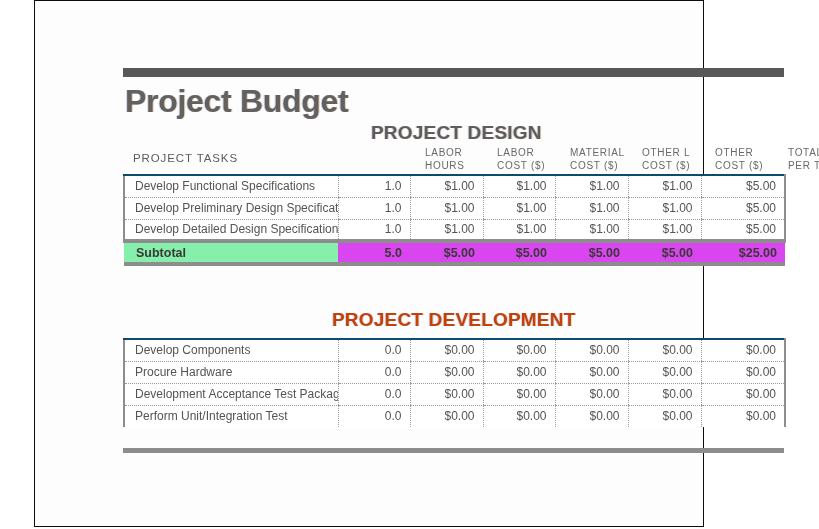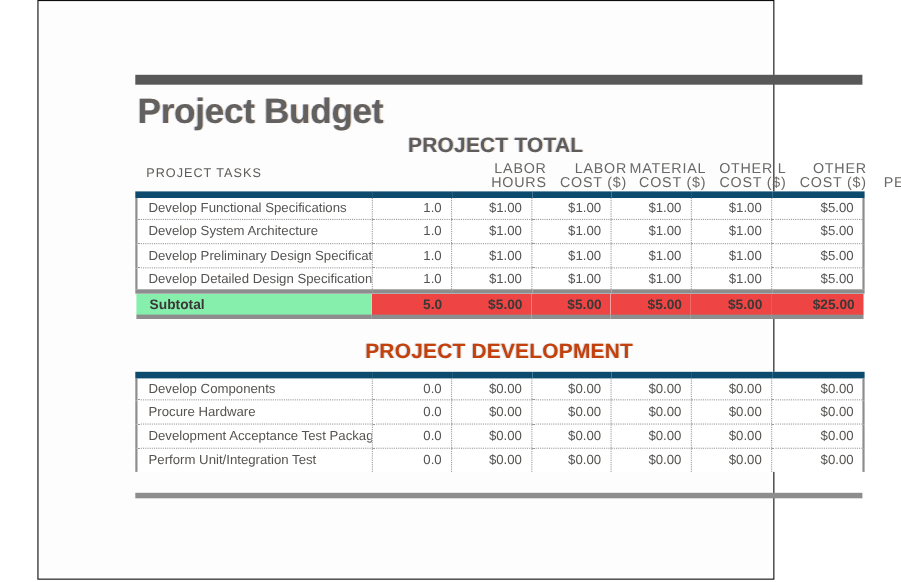--- a/index.html
+++ b/index.html
@@ -79,24 +79,24 @@
     top: 6px;
     font-size: 11.5px;
     font-weight: normal;
     color: #5d5b59;
     letter-spacing: 0.9px;
     white-space: nowrap;
   }
   .col-head .ch {
     position: absolute;
     top: 0;
-    font-size: 13px;
+    font-size: 10px;
     color: #6a6866;
     letter-spacing: 0.7px;
-    text-align: right;
+    text-align: left;
     line-height: 13px;
     white-space: nowrap;
   }
   .col-head .ch span { display: block; }
   
   table.budget {
     position: absolute;
     left: 88px;
     width: 661px;
     border-collapse: collapse;
@@ -131,32 +131,32 @@
     padding-left: 10px;
     text-overflow: clip;
   }
   table.budget td.num {
     text-align: right;
   }
   table.budget td.last {
     border-right: 2px solid #8d8d8d;
   }
   table.budget tr:first-child td {
-    border-top: 6px solid #0c4a6e;
+    border-top: 2px solid #0c4a6e;
   }
   table.budget tr.lastrow td {
     border-bottom: none;
   }
   
   tr.subtotal td {
     height: 23px;
     font-size: 12.5px;
     font-weight: bold;
     color: #3a3836;
-    background: #ef4444;
+    background: #d946ef;
     border-left: none;
     border-bottom: 4px solid #8d8d8d;
     border-top: 4px solid #8d8d8d;
   }
   tr.subtotal td.task {
     background: #86efac;
     border-left: none;
     padding-left: 12px;
   }
   tr.subtotal td.last { border-right: none; }
@@ -173,21 +173,21 @@
 </style>
 </head>
 <body>
 
 <div class="page-frame">
 
   <div class="top-bar"></div>
 
   <div class="doc-title">Project Budget</div>
 
-  <div class="section-title design">PROJECT TOTAL</div>
+  <div class="section-title design">PROJECT DESIGN</div>
 
   <div class="col-head">
     <div class="tasks-label">PROJECT TASKS</div>
     <div class="ch" style="left:302px; width:72px;">
       <span>LABOR</span>
       <span>HOURS</span>
     </div>
     <div class="ch" style="left:374px; width:73px;">
       <span>LABOR</span>
       <span>COST ($)</span>
@@ -224,29 +224,20 @@
       <tr>
         <td class="task">Develop Functional Specifications</td>
         <td class="num">1.0</td>
         <td class="num">$1.00</td>
         <td class="num">$1.00</td>
         <td class="num">$1.00</td>
         <td class="num">$1.00</td>
         <td class="num last">$5.00</td>
       </tr>
       <tr>
-        <td class="task">Develop System Architecture</td>
-        <td class="num">1.0</td>
-        <td class="num">$1.00</td>
-        <td class="num">$1.00</td>
-        <td class="num">$1.00</td>
-        <td class="num">$1.00</td>
-        <td class="num last">$5.00</td>
-      </tr>
-      <tr>
         <td class="task">Develop Preliminary Design Specifications</td>
         <td class="num">1.0</td>
         <td class="num">$1.00</td>
         <td class="num">$1.00</td>
         <td class="num">$1.00</td>
         <td class="num">$1.00</td>
         <td class="num last">$5.00</td>
       </tr>
       <tr>
         <td class="task">Develop Detailed Design Specifications</td>

